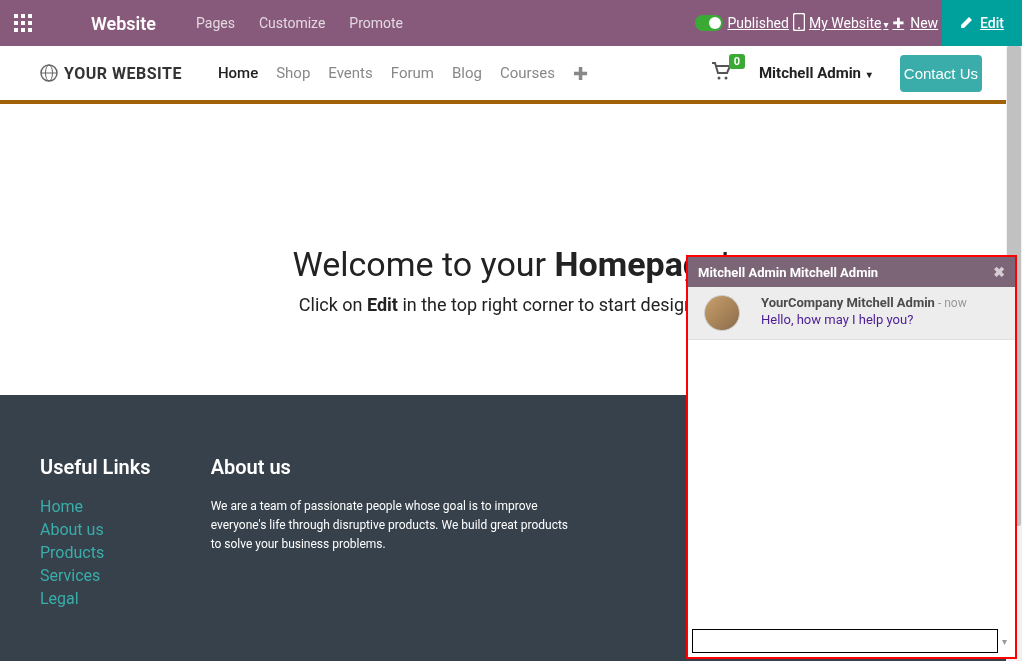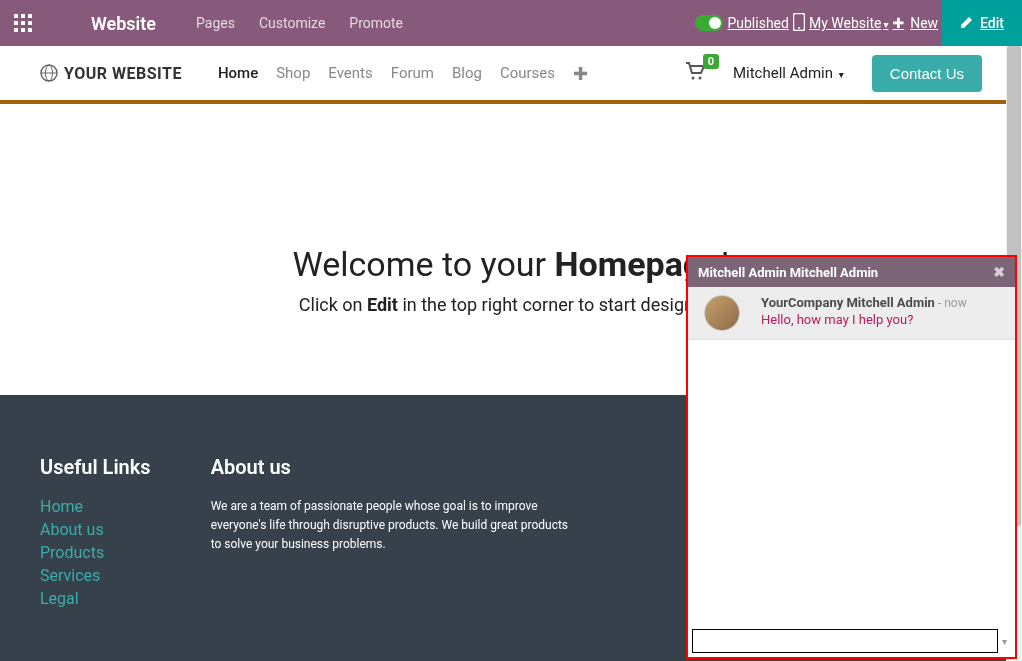--- a/index.html
+++ b/index.html
@@ -20,43 +20,43 @@
 .navbar { background: #fff; border-bottom: 4px solid #a16207; height: 58px; display: flex; align-items: center; padding: 0 40px; }
 .logo { display: flex; align-items: center; gap: 6px; font-weight: 700; color: #333; font-size: 16px; letter-spacing: 0.5px; }
 .globe-icon { width: 18px; height: 18px; }
 .nav-links { display: flex; gap: 18px; margin-left: 36px; font-size: 15px; color: #888; align-items: center; }
 .nav-links .active { color: #222; font-weight: 500; }
 .nav-links span { cursor: pointer; }
 .plus-icon { color: #888; font-size: 18px; cursor: pointer; }
 .nav-right { margin-left: auto; display: flex; align-items: center; gap: 28px; }
 .cart { position: relative; color: #555; cursor: pointer; }
 .cart-badge { position: absolute; top: -8px; right: -14px; background: #3aaa35; color: #fff; font-size: 11px; font-weight: 700; border-radius: 3px; padding: 1px 5px; }
-.user-dropdown { font-weight: 400; color: #222; font-size: 15px; cursor: pointer; }
-.contact-btn { background: #3AADAA; color: #fff; padding: 10px 18px; border-radius: 4px; font-size: 15px; cursor: pointer; border: none; }
+.user-dropdown { font-weight: 700; color: #222; font-size: 15px; cursor: pointer; }
+.contact-btn { background: #3AADAA; color: #fff; padding: 10px 4px; border-radius: 4px; font-size: 15px; cursor: pointer; border: none; }
 
 .hero { text-align: center; padding: 140px 40px 80px; }
 .hero h1 { font-size: 34px; font-weight: 400; color: #222; }
 .hero h1 .bold { font-weight: 700; }
 .hero .sub { margin-top: 10px; font-size: 18px; color: #222; }
 .hero .sub .bold { font-weight: 700; }
 
 .footer { background: #36414B; color: #fff; padding: 60px 40px; display: flex; gap: 60px; }
 .footer h3 { font-size: 20px; font-weight: 600; margin-bottom: 18px; }
 .footer .links a { display: block; color: #3AADAA; text-decoration: none; font-size: 16px; margin-bottom: 4px; }
 .footer .about p { font-size: 12px; line-height: 1.6; max-width: 360px; }
 
 .chat-popup { position: absolute; right: 5px; bottom: 2px; width: 331px; height: 404px; border: 2px solid #ff0000; background: #fff; display: flex; flex-direction: column; }
 .chat-header { background: #7C6576; color: #fff; padding: 7px 10px; font-size: 13px; font-weight: 700; display: flex; align-items: center; }
 .chat-close { margin-left: auto; cursor: pointer; color: #d8cdd4; font-size: 14px; }
 .chat-msg { background: #ededed; padding: 8px 16px; display: flex; gap: 21px; border-bottom: 1px solid #e0e0e0; }
 .avatar { width: 36px; height: 36px; border-radius: 50%; background: linear-gradient(135deg,#c9a06b,#8b6b4a); flex-shrink: 0; border: 1px solid #ccc; }
 .msg-body { font-size: 13px; }
 .msg-from { font-weight: 700; color: #4c4c4c; }
 .msg-time { color: #999; font-weight: 400; font-size: 12px; }
-.msg-text { color: #be185d; margin-top: 2px; }
+.msg-text { color: #4c1d95; margin-top: 2px; }
 .chat-area { flex: 1; }
 .chat-input-row { padding: 4px; display: flex; }
 .chat-input { flex: 1; border: 1px solid #000; height: 24px; padding: 2px 4px; font-size: 13px; outline: none; }
 .chat-expand { color: #999; font-size: 10px; padding: 0 4px; align-self: center; cursor: pointer; }
 
 .scrollbar { position: absolute; right: 0; top: 46px; width: 16px; height: 615px; background: #f1f1f1; }
 .scrollbar-thumb { position: absolute; right: 1px; top: 0; width: 14px; height: 480px; background: #c1c1c1; border-radius: 2px; }
 </style>
 </head>
 <body>

